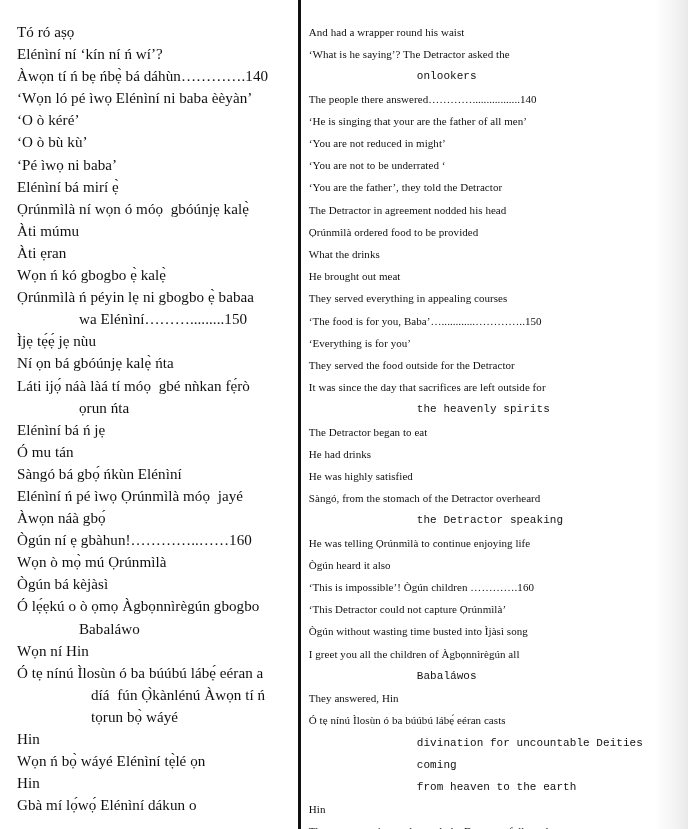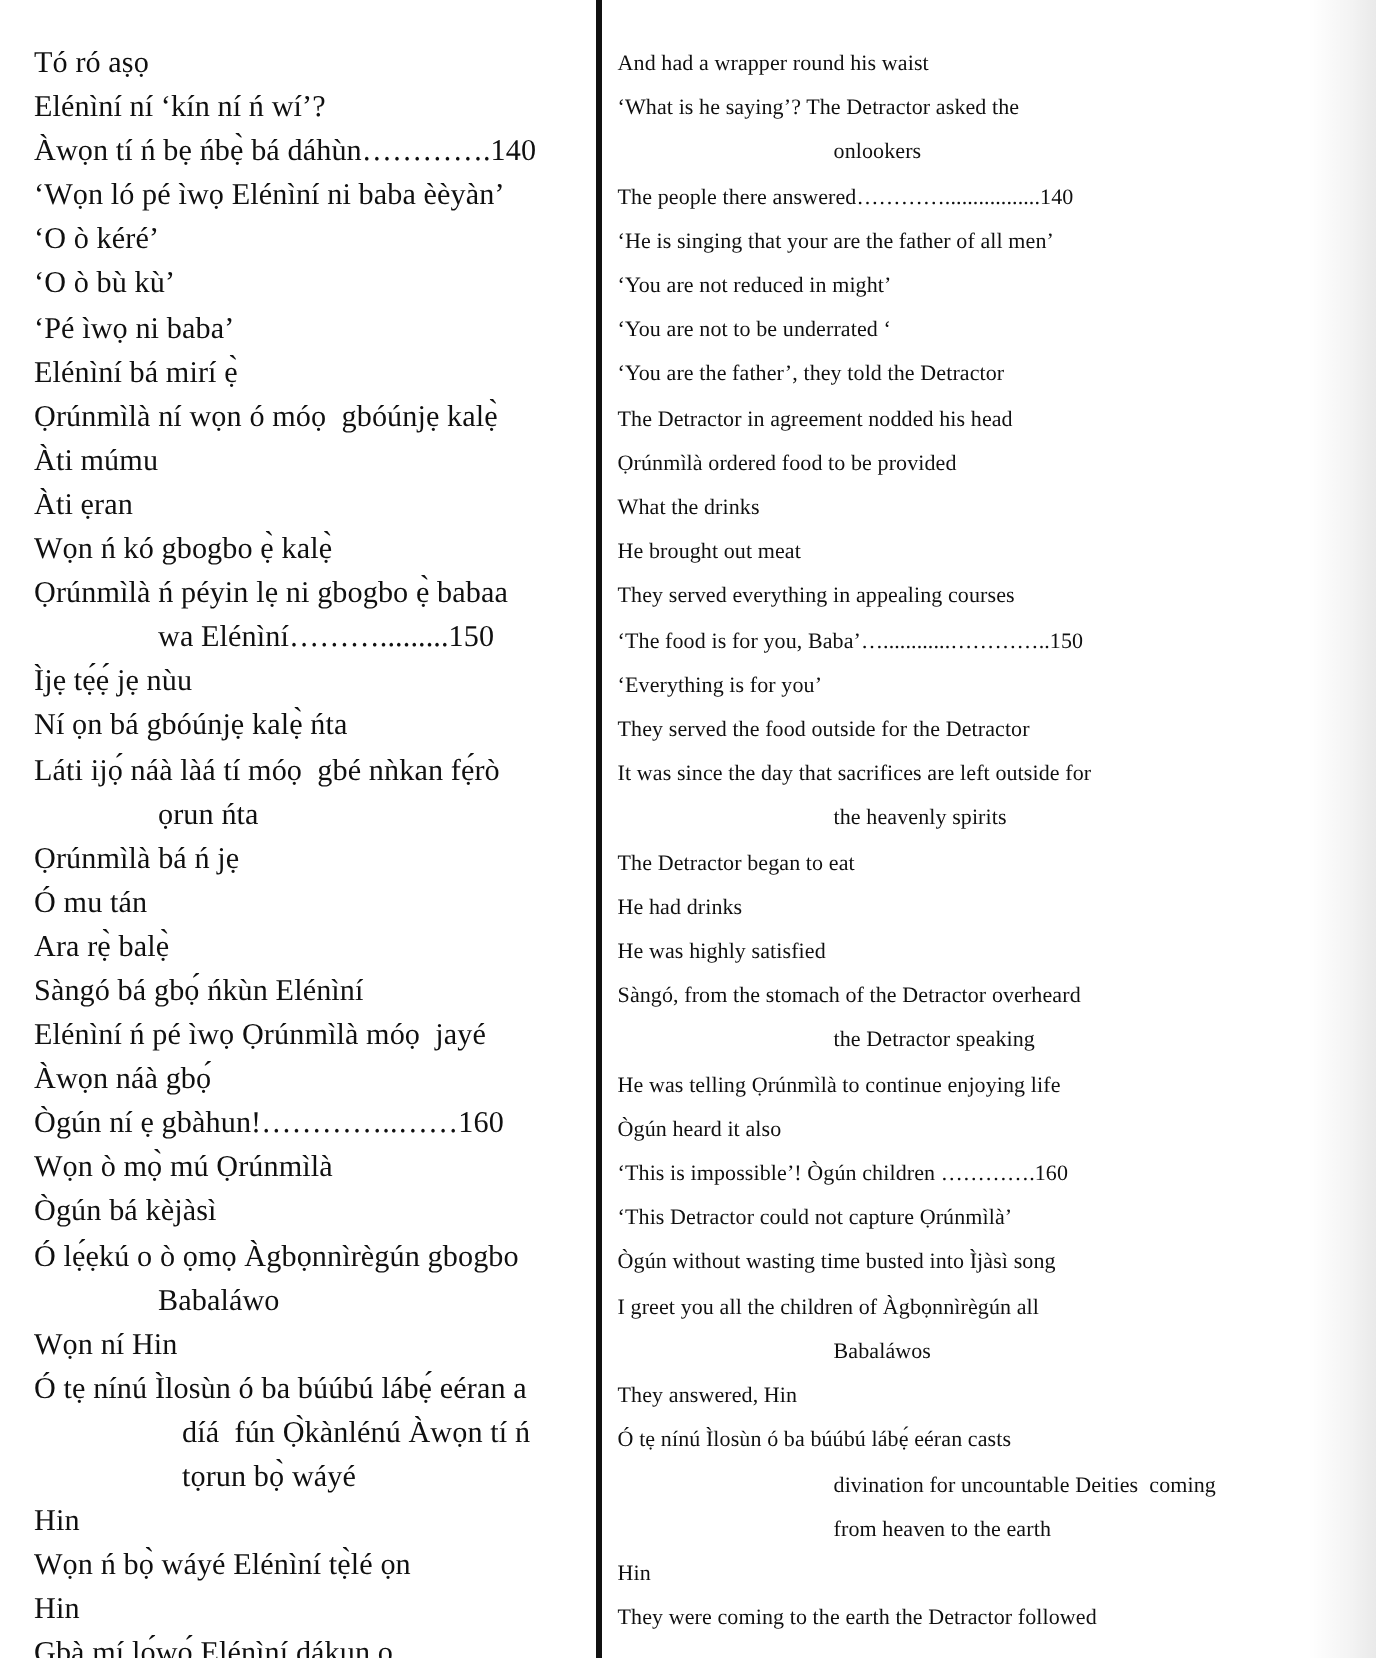--- a/index.html
+++ b/index.html
@@ -78,20 +78,21 @@
     font-size: 11px;
     line-height: 22.2px;
   }
 
   
   .line.indent {
     padding-left: 74px;
   }
   .col-right .line.indent-deep {
     padding-left: 108px;
+    font-family: Liberation Mono, monospace;
   }
   .line.indent-mid {
     padding-left: 62px;
   }
 </style>
 </head>
 <body>
 
 <div id="page">
   <div class="columns">
@@ -108,23 +109,22 @@
         <div class="line">Ọrúnmìlà ní wọn ó móọ  gbóúnjẹ kalẹ̀</div>
         <div class="line">Àti múmu</div>
         <div class="line">Àti ẹran</div>
         <div class="line">Wọn ń kó gbogbo ẹ̀ kalẹ̀</div>
         <div class="line">Ọrúnmìlà ń péyin lẹ ni gbogbo ẹ̀ babaa</div>
         <div class="line indent-mid">wa Elénìní……….........150</div>
         <div class="line">Ìjẹ tẹ́ẹ́ jẹ nùu</div>
         <div class="line">Ní ọn bá gbóúnjẹ kalẹ̀ ńta</div>
         <div class="line">Láti ijọ́ náà làá tí móọ  gbé nǹkan fẹ́rò</div>
         <div class="line indent-mid">ọrun ńta</div>
-        <div class="line">Ọrúnmìlà bá ń jẹ</div>
+        <div class="line">Elénìní bá ń jẹ</div>
         <div class="line">Ó mu tán</div>
-        <div class="line">Ara rẹ̀ balẹ̀</div>
         <div class="line">Sàngó bá gbọ́ ńkùn Elénìní</div>
         <div class="line">Elénìní ń pé ìwọ Ọrúnmìlà móọ  jayé</div>
         <div class="line">Àwọn náà gbọ́</div>
         <div class="line">Ògún ní ẹ gbàhun!…………..……160</div>
         <div class="line">Wọn ò mọ̀ mú Ọrúnmìlà</div>
         <div class="line">Ògún bá kèjàsì</div>
         <div class="line">Ó lẹ́ẹkú o ò ọmọ Àgbọnnìrègún gbogbo</div>
         <div class="line indent-mid">Babaláwo</div>
         <div class="line">Wọn ní Hin</div>
         <div class="line">Ó tẹ nínú Ìlosùn ó ba búúbú lábẹ́ eéran a</div>

